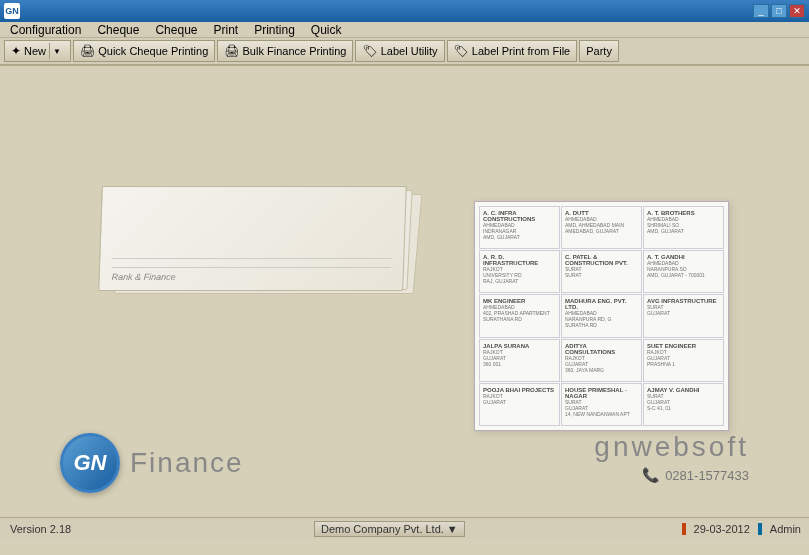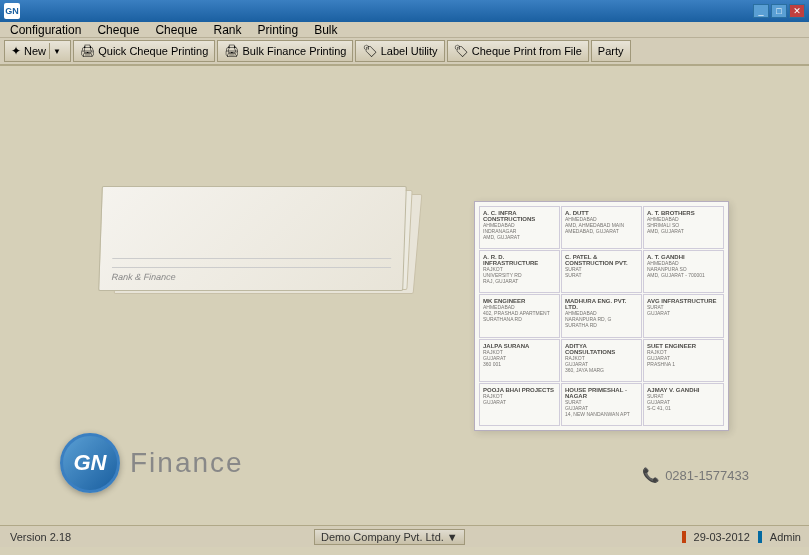--- a/index.html
+++ b/index.html
@@ -246,21 +246,21 @@
     
     .status-bar {
       background: #d4cdb8;
       border-top: 1px solid #b0a888;
       height: 22px;
       display: flex;
       align-items: center;
       padding: 0;
       font-size: 11px;
       position: absolute;
-      bottom: 8px;
+      bottom: 16px;
       width: 809px;
     }
     .status-version {
       padding: 0 10px;
       color: #333;
       flex: 0 0 auto;
     }
     .status-company {
       flex: 1;
       text-align: center;
@@ -313,23 +313,23 @@
     <div class="title-btn">_</div>
     <div class="title-btn">□</div>
     <div class="title-btn close">✕</div>
   </div>
 </div>
 
 <div class="menu-bar">
   <div class="menu-item">Configuration</div>
   <div class="menu-item">Cheque</div>
   <div class="menu-item">Cheque</div>
-  <div class="menu-item">Rank</div>
+  <div class="menu-item">Print</div>
   <div class="menu-item">Printing</div>
-  <div class="menu-item">Bulk</div>
+  <div class="menu-item">Quick</div>
 </div>
 
 <div class="toolbar">
   <div class="tool-btn">
     <span class="tool-icon">✦</span>
     <span>New</span>
     <span class="new-btn-arrow">▼</span>
   </div>
   <div class="tool-btn">
     <span class="tool-icon">🖨</span>
@@ -338,21 +338,21 @@
   <div class="tool-btn">
     <span class="tool-icon">🖨</span>
     <span>Bulk Finance Printing</span>
   </div>
   <div class="tool-btn">
     <span class="tool-icon">🏷</span>
     <span>Label Utility</span>
   </div>
   <div class="tool-btn">
     <span class="tool-icon">🏷</span>
-    <span>Cheque Print from File</span>
+    <span>Label Print from File</span>
   </div>
   <div class="tool-btn">
     <span>Party</span>
   </div>
 </div>
 
 <div class="main-content">
 
   <div class="cheque-visual">
     <div class="cheque-stack">
@@ -387,20 +387,21 @@
   </div>
 
   <div class="logo-area">
     <div class="logo-circle">
       <span class="logo-gm">GN</span>
     </div>
     <span class="logo-text">Finance</span>
   </div>
 
   <div class="brand-area">
+    <div class="brand-name">gnwebsoft</div>
     <div class="brand-phone">
       <span class="phone-icon">📞</span>
       <span>0281-1577433</span>
     </div>
   </div>
 
 </div>
 
 <div class="status-bar">
   <span class="status-version">Version 2.18</span>

